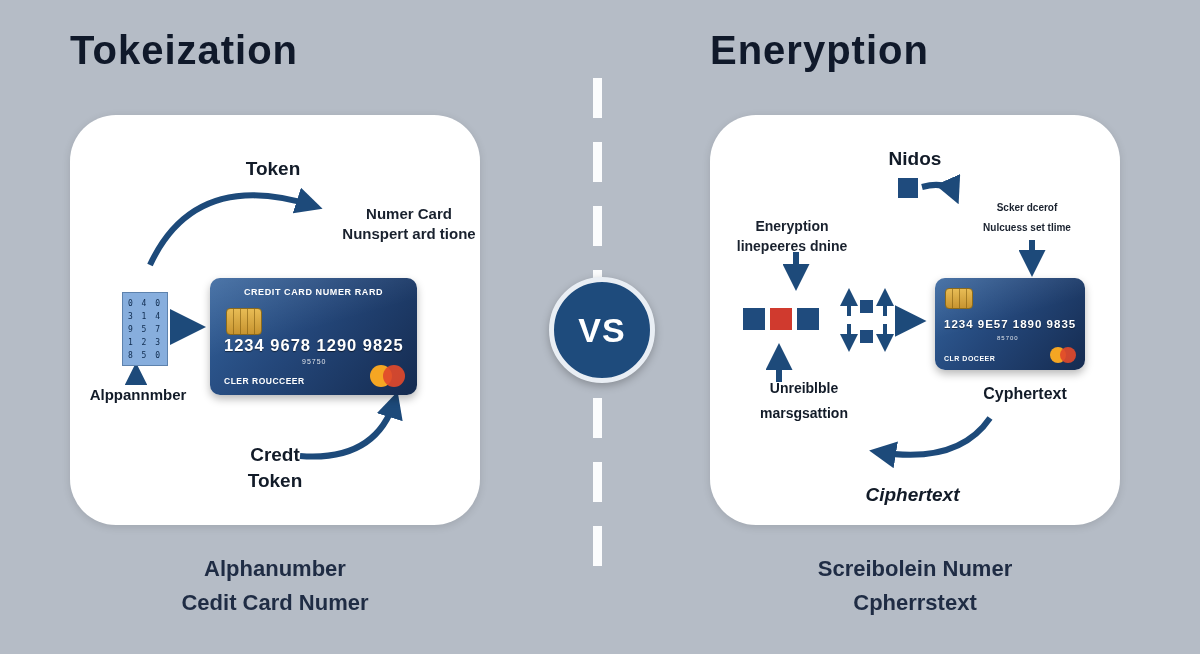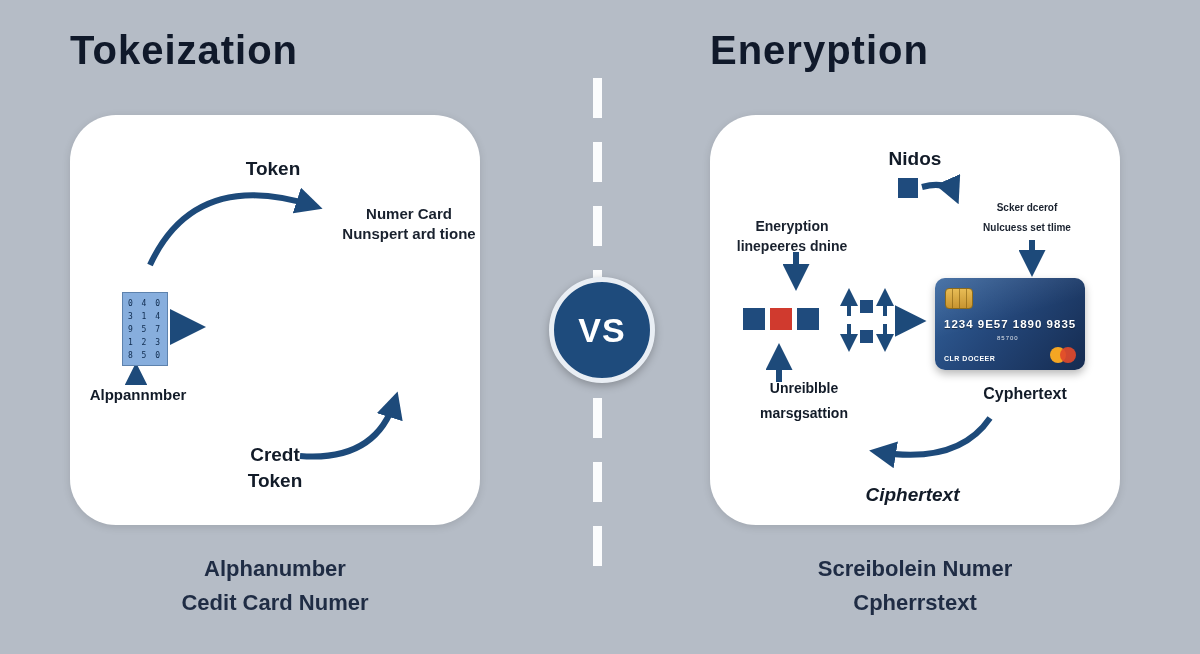--- a/index.html
+++ b/index.html
@@ -96,20 +96,32 @@
   <div class="token-block">
     <span>0 4 0</span>
     <span>3 1 4</span>
     <span>9 5 7</span>
     <span>1 2 3</span>
     <span>8 5 0</span>
   </div>
 
   <div class="lbl" style="left:78px;top:386px;width:120px;font-size:15px;">Alppannmber</div>
 
+  <div class="ccard" style="left:210px;top:278px;width:207px;height:117px;">
+    <div class="cc-sheen"></div>
+    <div class="cc-header">CREDIT CARD NUMER RARD</div>
+    <div class="cc-chip" style="left:16px;top:30px;width:34px;height:25px;"></div>
+    <div class="cc-number" style="left:14px;top:58px;font-size:16.5px;">1234 9678 1290 9825</div>
+    <div class="cc-sub" style="left:92px;top:80px;">95750</div>
+    <div class="cc-holder" style="left:14px;bottom:9px;font-size:8.5px;">CLER ROUCCEER</div>
+    <div class="cc-mc" style="right:12px;bottom:8px;">
+      <span class="c1" style="width:22px;height:22px;"></span>
+      <span class="c2" style="width:22px;height:22px;margin-left:-9px;"></span>
+    </div>
+  </div>
 
   <div class="lbl" style="left:215px;top:442px;width:120px;font-size:19px;line-height:26px;">
     <div>Credt</div>
     <div>Token</div>
   </div>
 
   <div class="caption" style="left:70px;top:552px;width:410px;">
     <div>Alphanumber</div>
     <div>Cedit Card Numer</div>
   </div>

